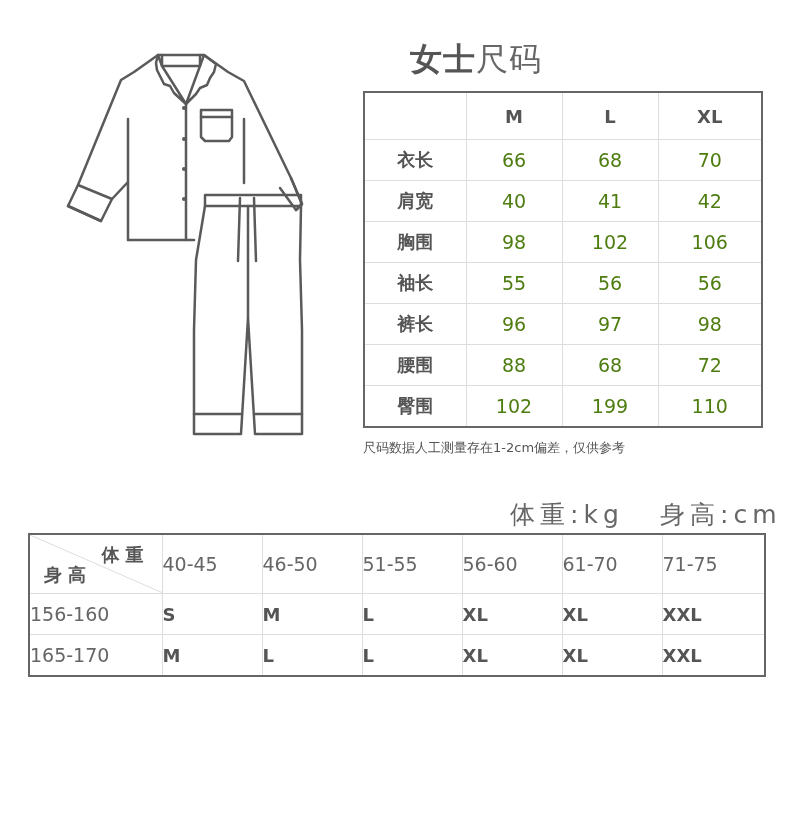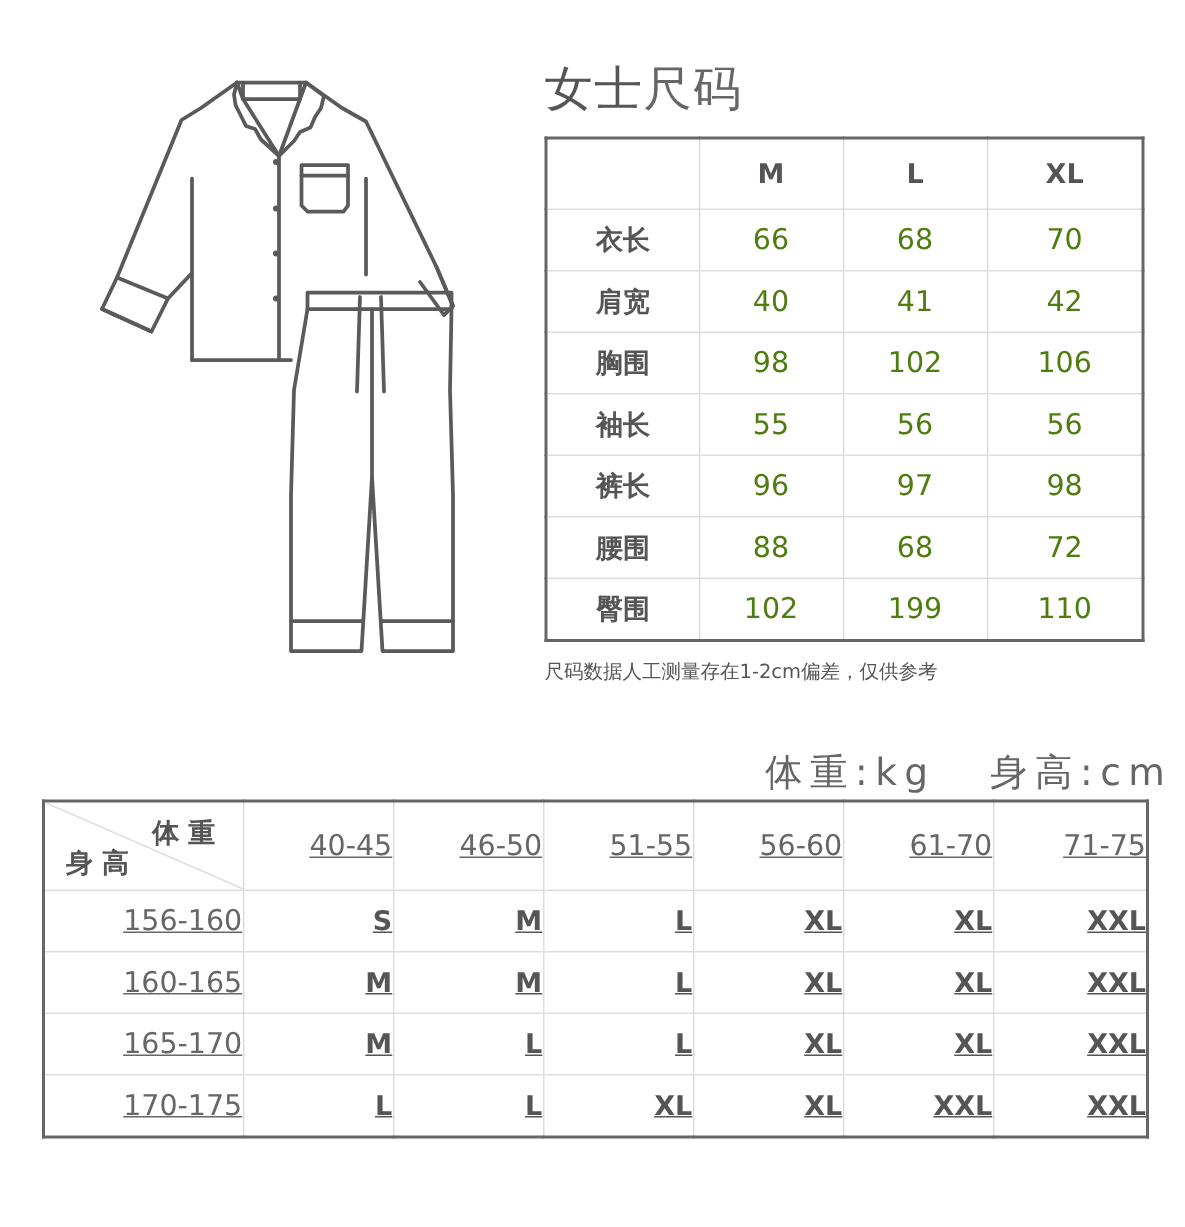--- a/index.html
+++ b/index.html
@@ -1,32 +1,32 @@
 <!DOCTYPE html>
 <html><head>
   <meta charset="utf-8">
   <style>
     html, body { margin: 0; padding: 0; background: #ffffff; }
     body { width: 790px; height: 818px; position: relative; overflow: hidden;
            font-family: "DejaVu Sans", "Liberation Sans", sans-serif; color: #555; }
     .illustration { position: absolute; left: 60px; top: 50px; width: 260px; height: 400px; }
     .title { position: absolute; left: 363px; top: 38px; font-size: 32px; color: #555; letter-spacing: 1px; }
-    .title .bold { font-weight: normal; }
+    .title .bold { font-weight: bold; margin-left: 47px; }
     .title .light { font-weight: normal; color: #666; }
     table { border-collapse: collapse; position: absolute; table-layout: fixed; }
     table.measure { left: 363px; top: 91px; width: 398px; border: 2px solid #666; }
     table.measure td { border: 1px solid #ddd; height: 40px; text-align: center; font-size: 19px; color: #4d7c0f; padding: 0; }
     table.measure tr.hdr td { height: 46px; font-weight: bold; font-size: 18px; color: #555; }
     table.measure td.rowlab { font-weight: bold; font-size: 18px; color: #555; }
     table.measure td:first-child { border-left: none; }
     table.measure tr:first-child td { border-top: none; }
     .note { position: absolute; left: 363px; top: 439px; font-size: 13px; color: #555; }
     .units { position: absolute; top: 498px; font-size: 25px; color: #666; letter-spacing: 5px; }
     table.size { left: 28px; top: 533px; width: 736px; border: 2px solid #666; }
-    table.size td { border: 1px solid #ddd; height: 40px; text-align: right; font-size: 19px; color: #666; padding: 0; text-decoration: underline; }
+    table.size td { border: 1px solid #ddd; height: 40px; text-align: left; font-size: 19px; color: #666; padding: 0; }
     table.size tr.hdr td { height: 58px; }
     table.size td.sz { font-weight: bold; font-size: 18px; color: #555; }
     table.size td:first-child { border-left: none; }
     table.size tr:first-child td { border-top: none; }
     .diag { position: relative; width: 100%; height: 58px; overflow: hidden; }
     .diag svg { position: absolute; left: 0; top: 0; }
     .diag .w { position: absolute; right: 12px; top: 8px; font-weight: bold; font-size: 18px; letter-spacing: 6px; color: #555; }
     .diag .h { position: absolute; left: 14px; bottom: 6px; font-weight: bold; font-size: 18px; letter-spacing: 6px; color: #555; }
   </style>
 </head>
@@ -175,40 +175,22 @@
   <tr>
     <td>156-160</td>
     <td class="sz">S</td>
     <td class="sz">M</td>
     <td class="sz">L</td>
     <td class="sz">XL</td>
     <td class="sz">XL</td>
     <td class="sz">XXL</td>
   </tr>
   <tr>
-    <td>160-165</td>
-    <td class="sz">M</td>
-    <td class="sz">M</td>
-    <td class="sz">L</td>
-    <td class="sz">XL</td>
-    <td class="sz">XL</td>
-    <td class="sz">XXL</td>
-  </tr>
-  <tr>
     <td>165-170</td>
     <td class="sz">M</td>
     <td class="sz">L</td>
     <td class="sz">L</td>
     <td class="sz">XL</td>
     <td class="sz">XL</td>
     <td class="sz">XXL</td>
   </tr>
-  <tr>
-    <td>170-175</td>
-    <td class="sz">L</td>
-    <td class="sz">L</td>
-    <td class="sz">XL</td>
-    <td class="sz">XL</td>
-    <td class="sz">XXL</td>
-    <td class="sz">XXL</td>
-  </tr>
 </tbody>
   </table>
 
 </body></html>

